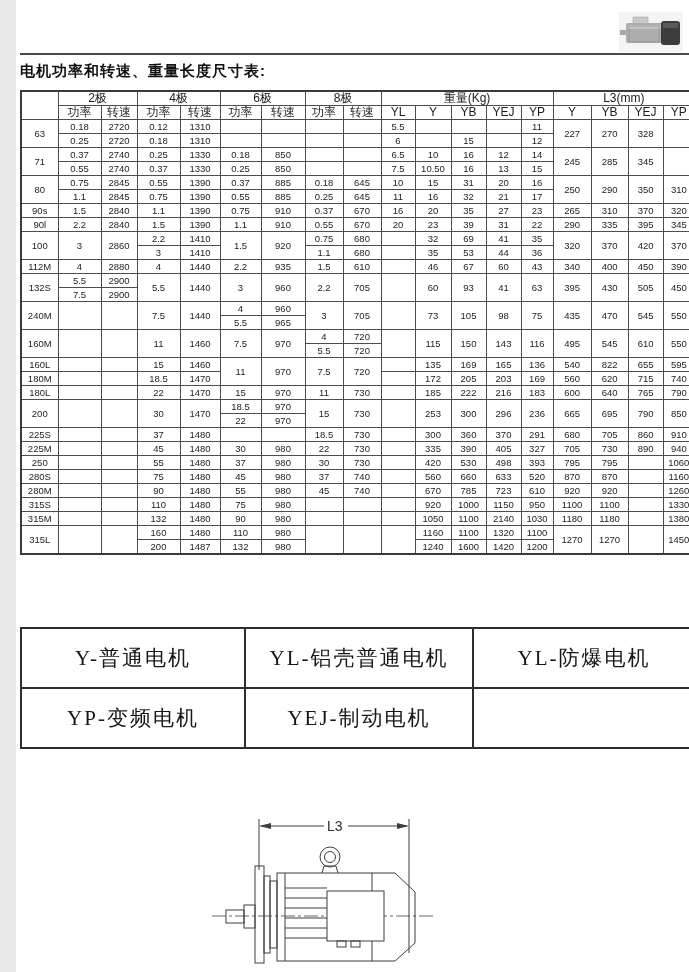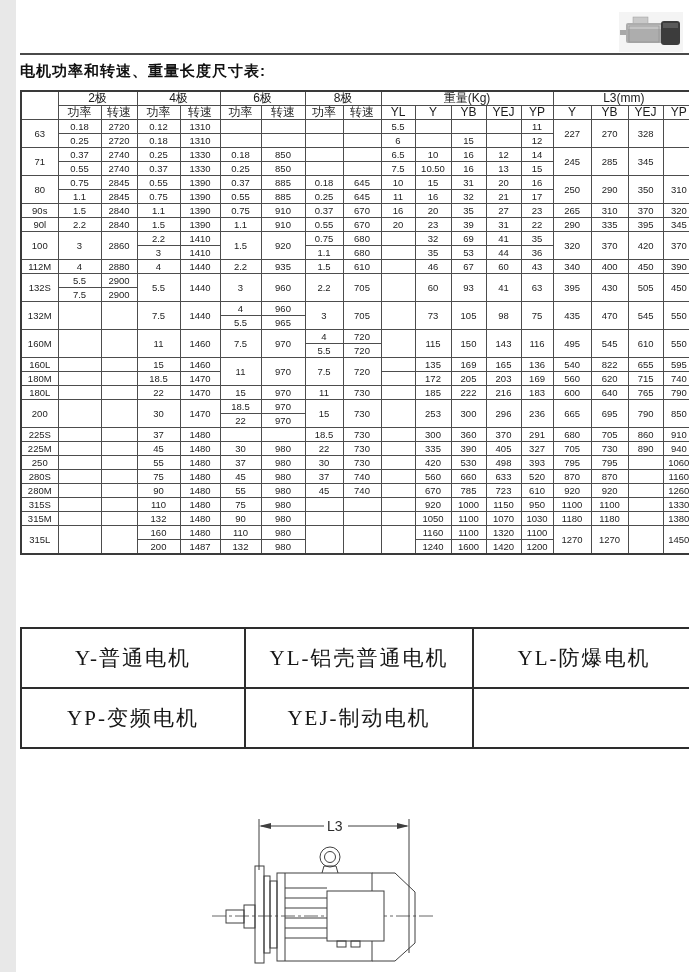--- a/index.html
+++ b/index.html
@@ -337,21 +337,21 @@
           <td rowspan="2">395</td>
           <td rowspan="2">430</td>
           <td rowspan="2">505</td>
           <td rowspan="2">450</td>
         </tr>
         <tr>
           <td>7.5</td>
           <td>2900</td>
         </tr>
         <tr>
-          <td rowspan="2">132M</td>
+          <td rowspan="2">240M</td>
           <td rowspan="2"></td>
           <td rowspan="2"></td>
           <td rowspan="2">7.5</td>
           <td rowspan="2">1440</td>
           <td>4</td>
           <td>960</td>
           <td rowspan="2">3</td>
           <td rowspan="2">705</td>
           <td rowspan="2"></td>
           <td rowspan="2">73</td>
@@ -597,21 +597,21 @@
           <td></td>
           <td>132</td>
           <td>1480</td>
           <td>90</td>
           <td>980</td>
           <td></td>
           <td></td>
           <td></td>
           <td>1050</td>
           <td>1100</td>
-          <td>1070</td>
+          <td>2140</td>
           <td>1030</td>
           <td>1180</td>
           <td>1180</td>
           <td></td>
           <td>1380</td>
         </tr>
         <tr>
           <td rowspan="2">315L</td>
           <td rowspan="2"></td>
           <td rowspan="2"></td>

